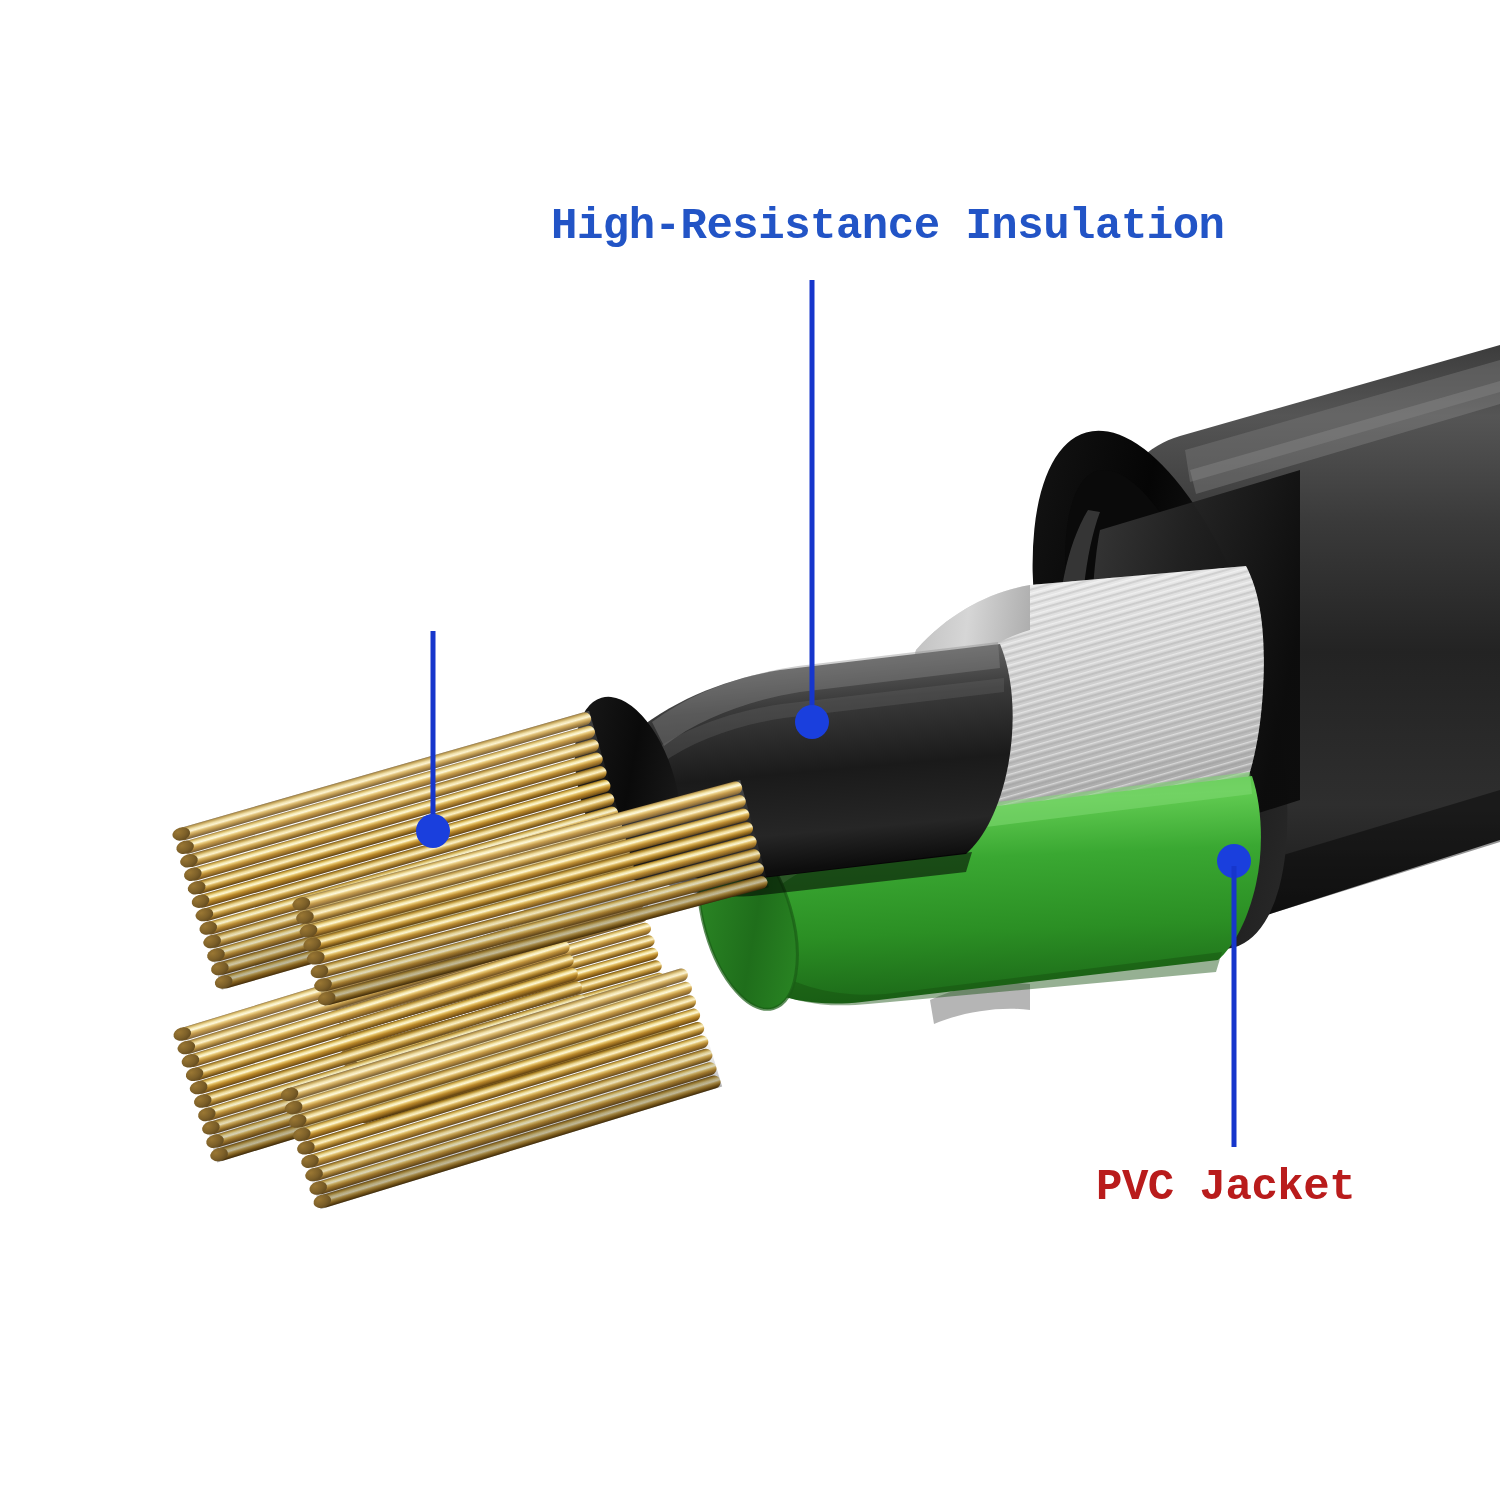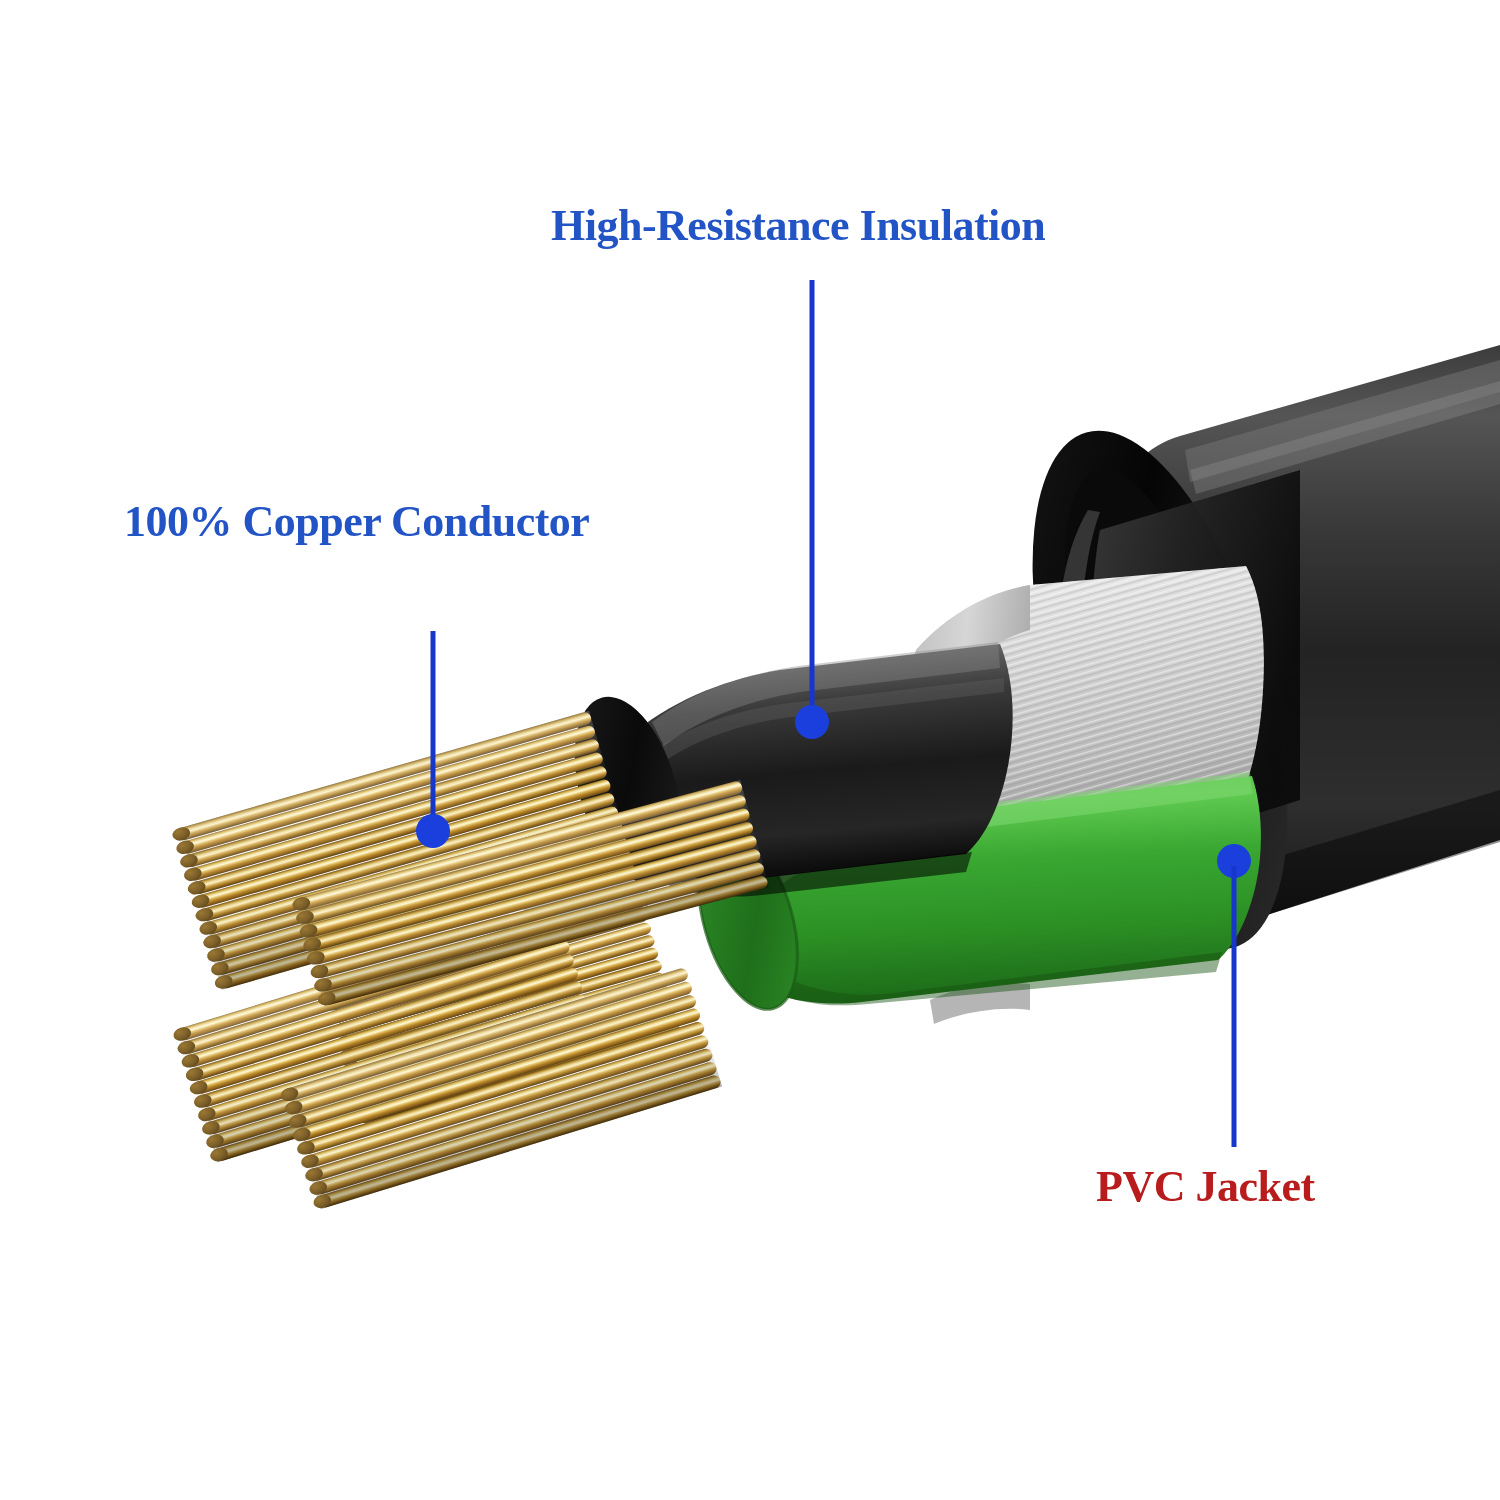--- a/index.html
+++ b/index.html
@@ -17,21 +17,21 @@
   }
   #stage {
     position: absolute;
     left: 0; top: 0;
     width: 1500px;
     height: 1500px;
     background: #ffffff;
   }
   .callout-label {
     position: absolute;
-    font-family: Liberation Serif, serif;
+    font-family: Liberation Mono, monospace;
     font-weight: bold;
     font-size: 44px;
     letter-spacing: -0.5px;
     white-space: nowrap;
     line-height: 1;
   }
   #label-insulation {
     left: 551px;
     top: 204px;
   }
@@ -470,17 +470,16 @@
       <g>
         <circle cx="1234" cy="861" r="17" fill="#1a3fdd"></circle>
         <line x1="1234" y1="866" x2="1234" y2="1147" stroke="#1636cc" stroke-width="5"></line>
       </g>
 
     </g>
   </svg>
 
   <div class="callout-label" id="label-insulation" style="color:#2254c6">High-Resistance Insulation</div>
 
-  <div class="callout-label" id="label-copper" style="color:#2254c6">100% Copper Conductor</div>
 
   <div class="callout-label" id="label-pvc" style="color:#b91c1c">PVC Jacket</div>
 
 </div>
 
 </body></html>

